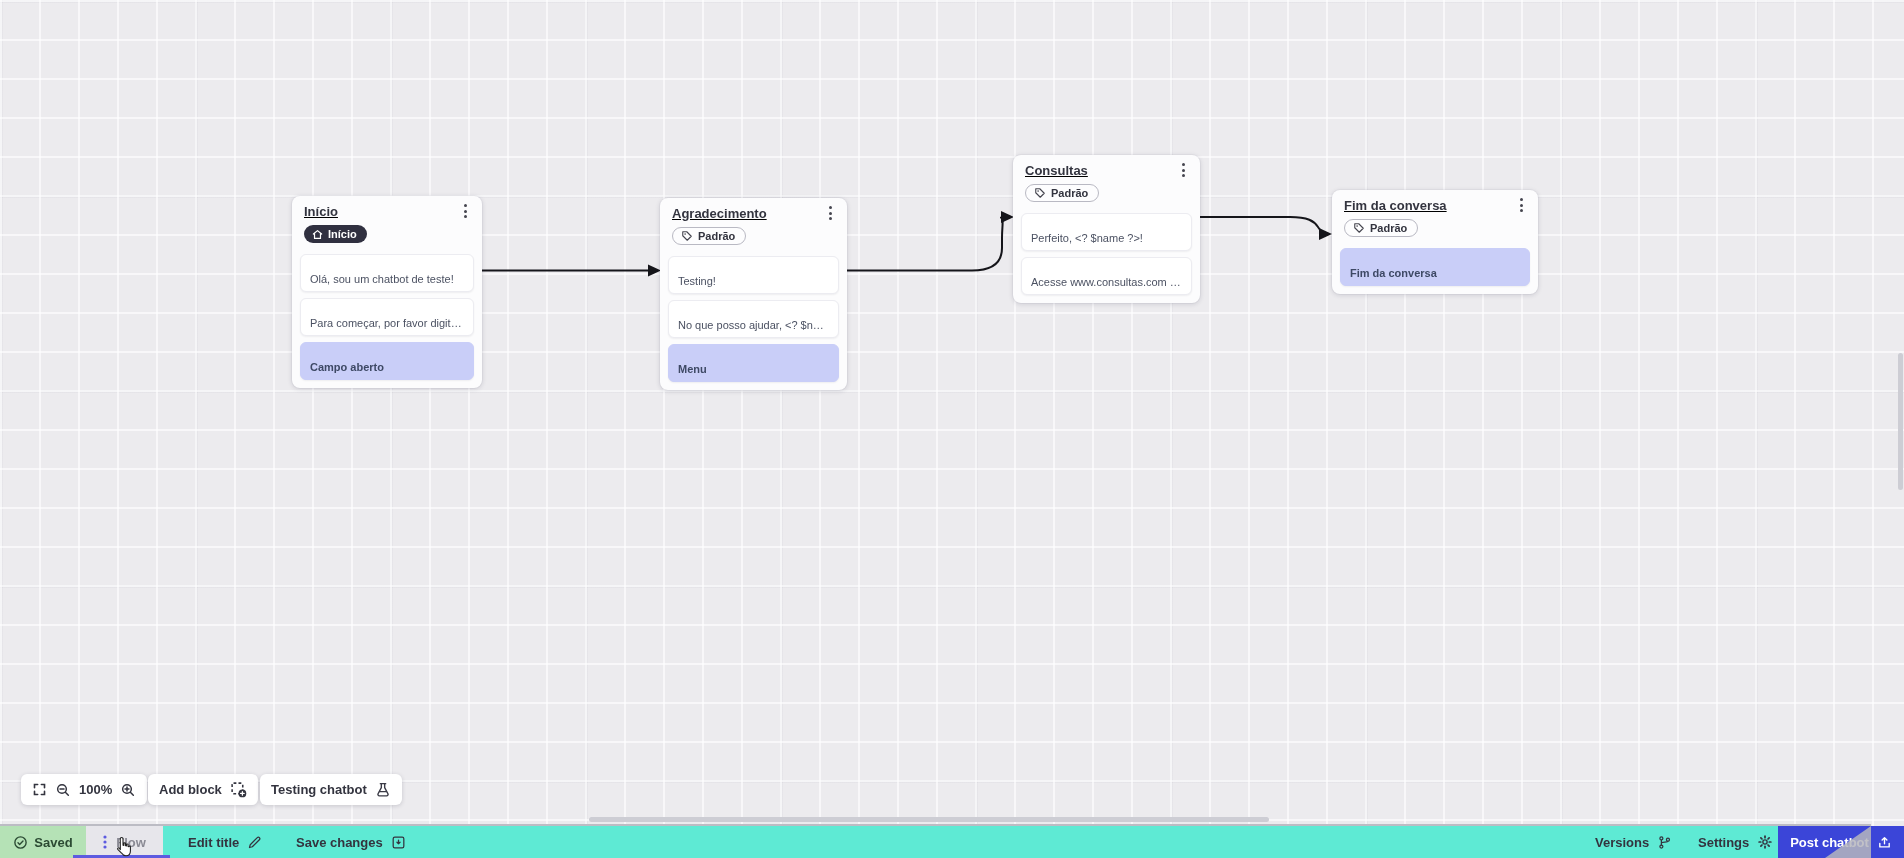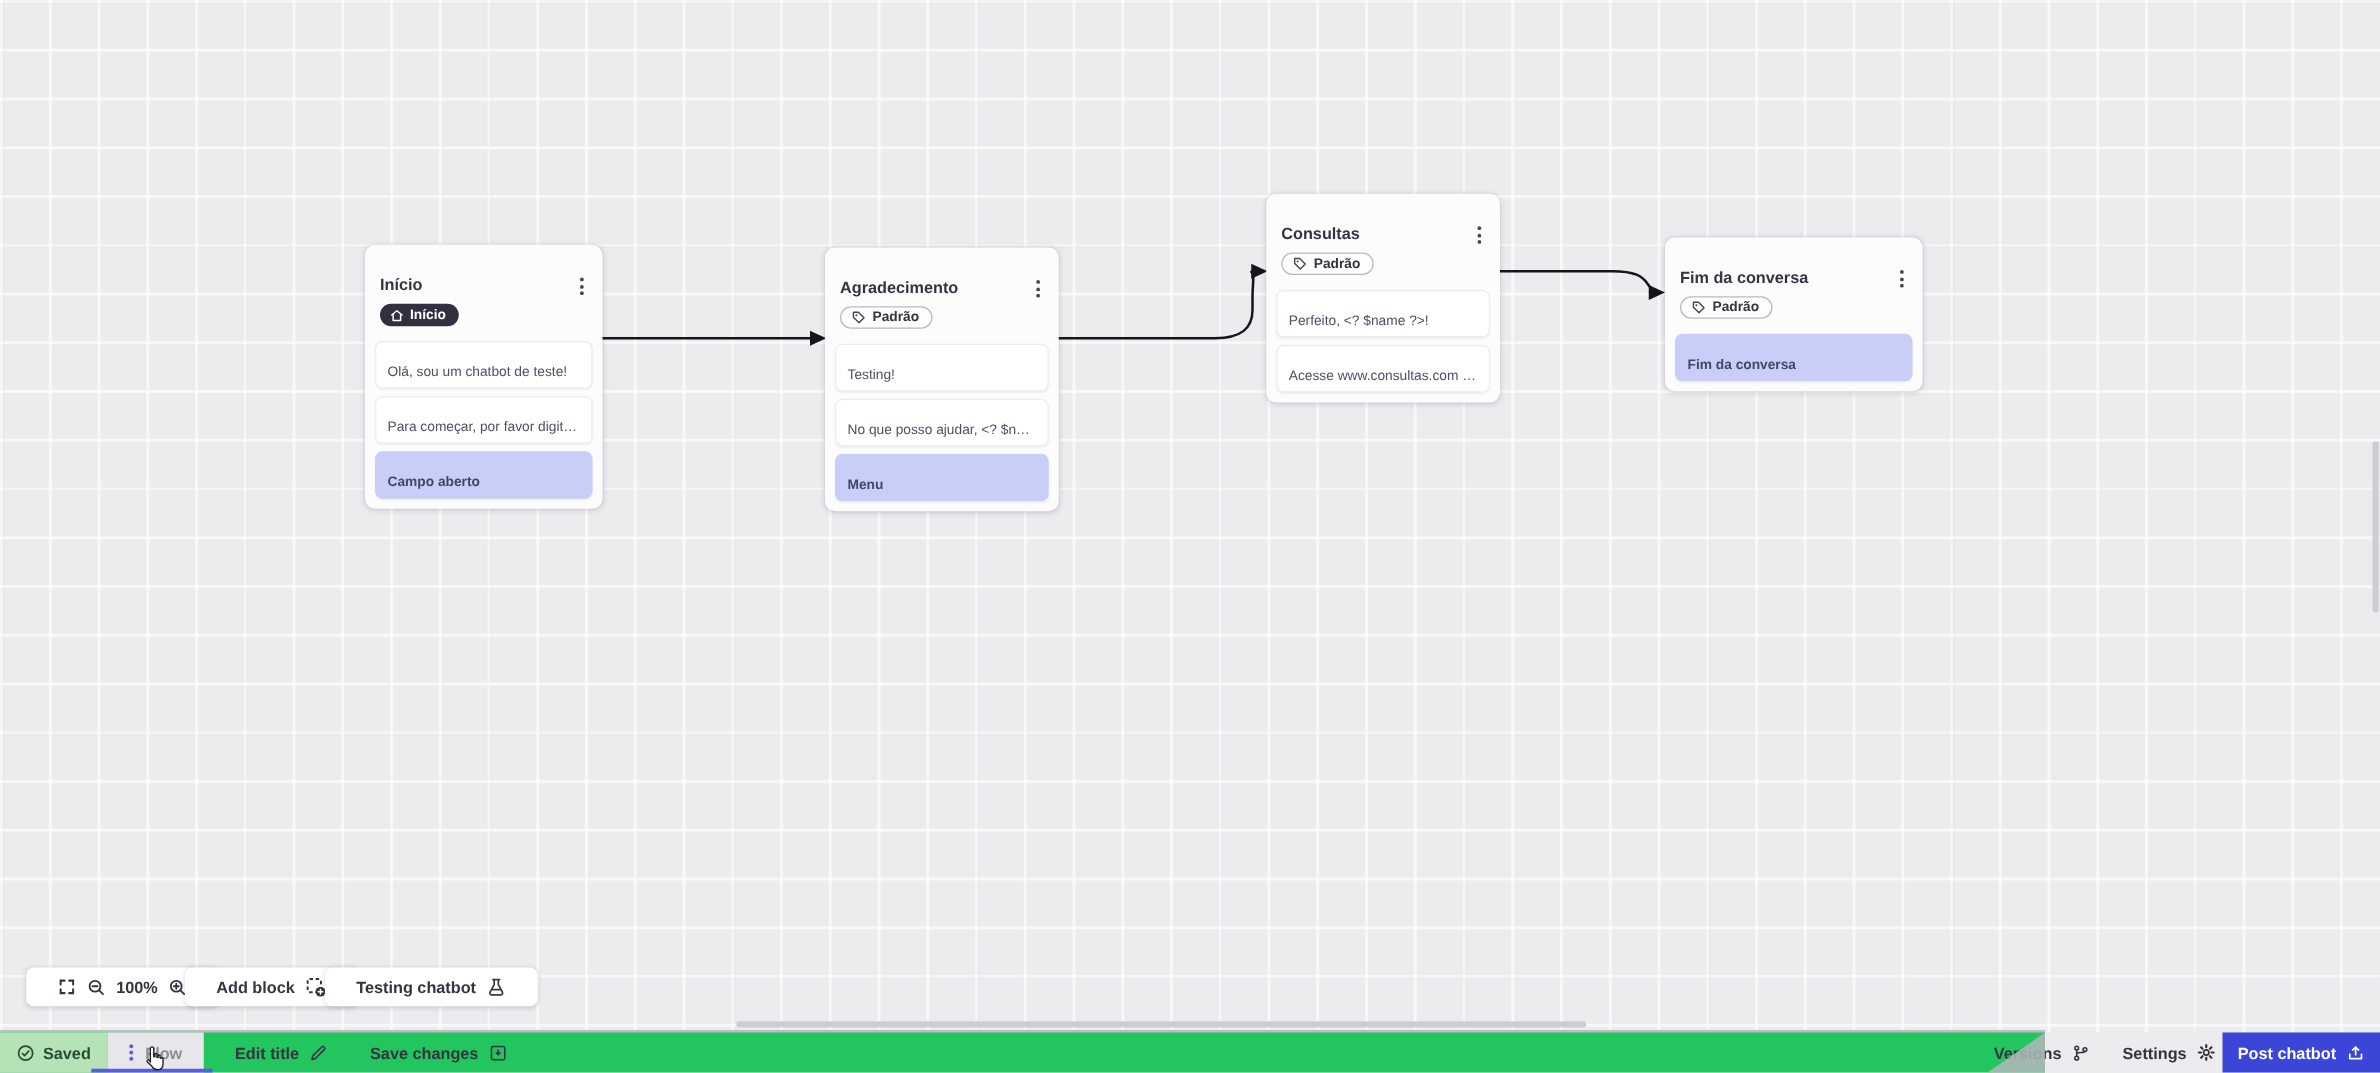--- a/index.html
+++ b/index.html
@@ -13,22 +13,22 @@
       linear-gradient(rgba(255,255,255,.62) 2px, transparent 2px),
       linear-gradient(90deg, rgba(110,110,135,.05) 3px, transparent 3px),
       linear-gradient(rgba(110,110,135,.05) 3px, transparent 3px);
     background-size:39px 39px, 39px 39px, 195px 195px, 195px 195px; }
 
   svg.connectors { position:absolute; left:0; top:0; pointer-events:none; }
 
   
   .node { position:absolute; background:#fcfcfd; border-radius:8px;
     box-shadow:0 1px 5px rgba(30,30,60,.16), 0 0 0 1px rgba(30,30,60,.03); }
-  .node-header { display:flex; justify-content:space-between; align-items:flex-start;
-    padding:24px 12px 5px 12px; }
+  .node-header { display:flex; justify-content:space-between; align-items:center;
+    padding:6px 12px 5px 12px;text-decoration:underline; }
   .node-title { font-size:13px; font-weight:700; color:#33343f; }
   .kebab { display:flex; flex-direction:column; gap:2.5px; padding:2px 3px; cursor:pointer; }
   .kebab i { width:3px; height:3px; border-radius:50%; background:#45454f; }
   .badge-row { padding:0 12px 8px 12px; }
   .badge-dark { display:inline-flex; align-items:center; gap:5px; background:#303040;
     color:#fff; border-radius:20px; padding:3px 10px 3px 8px; font-size:11px; font-weight:700; }
   .badge-outline { display:inline-flex; align-items:center; gap:5px; background:#fdfdfe;
     border:1.5px solid #b9b9c3; color:#33343f; border-radius:20px; padding:2px 10px 2px 8px;
     font-size:11px; font-weight:700; }
   .items { display:flex; flex-direction:column; gap:6px; padding:2px 8px 8px 8px; }
@@ -39,35 +39,35 @@
   .item.highlight { background:#c9cef8; border-color:#c9cef8; color:#3e4965; font-weight:700; }
 
   .node1 { left:292px; top:196px; width:190px; }
   .node2 { left:660px; top:198px; width:187px; }
   .node3 { left:1013px; top:155px; width:187px; }
   .node4 { left:1332px; top:190px; width:206px; }
 
   
   .tool-card { position:absolute; top:774px; height:31px; background:#fff; border-radius:6px;
     box-shadow:0 1px 4px rgba(40,40,60,.18); display:flex; align-items:center; gap:8px;
-    padding:0 25px; font-size:13px; font-weight:700; color:#33343f; }
+    padding:0 11px; font-size:13px; font-weight:700; color:#33343f; }
   .tool-zoom   { left:21px; }
   .tool-add    { left:148px;justify-content:center; }
   .tool-test   { left:260px; }
   .tool-card svg { display:block; }
 
   
   .hscroll { position:absolute; left:589px; top:817px; width:680px; height:5px;
     background:#cdcdd4; border-radius:3px; }
   .vscroll { position:absolute; right:1px; top:353px; width:5px; height:137px;
     background:#cdcdd4; border-radius:3px; }
 
   
-  .bottom-bar { position:absolute; left:0; bottom:0; width:1636px; height:34px;
-    background:#22c55e; border-top:2px solid #bcbcc4; }
+  .bottom-bar { position:absolute; left:0; bottom:0; width:1871px; height:34px;
+    background:#5eead4; border-top:2px solid #bcbcc4; }
   .bar-item { position:absolute; top:0; height:32px; display:flex; align-items:center;
     gap:8px; font-size:13px; font-weight:700; color:#33343f; cursor:pointer; }
   .saved-chip { left:0; width:86px; justify-content:center; background:#b5e2b6; color:#2b4a33; gap:6px; }
   .flow-tab { left:86px; width:77px; background:#e7e6eb; justify-content:center; gap:9px;
     color:#8a8a94; font-weight:700; }
   .flow-underline { position:absolute; left:73px; bottom:0; width:97px; height:3px;
     background:#5d5be0; }
   .edit-title { left:188px; }
   .save-changes { left:296px; }
   .versions { left:1595px; }

